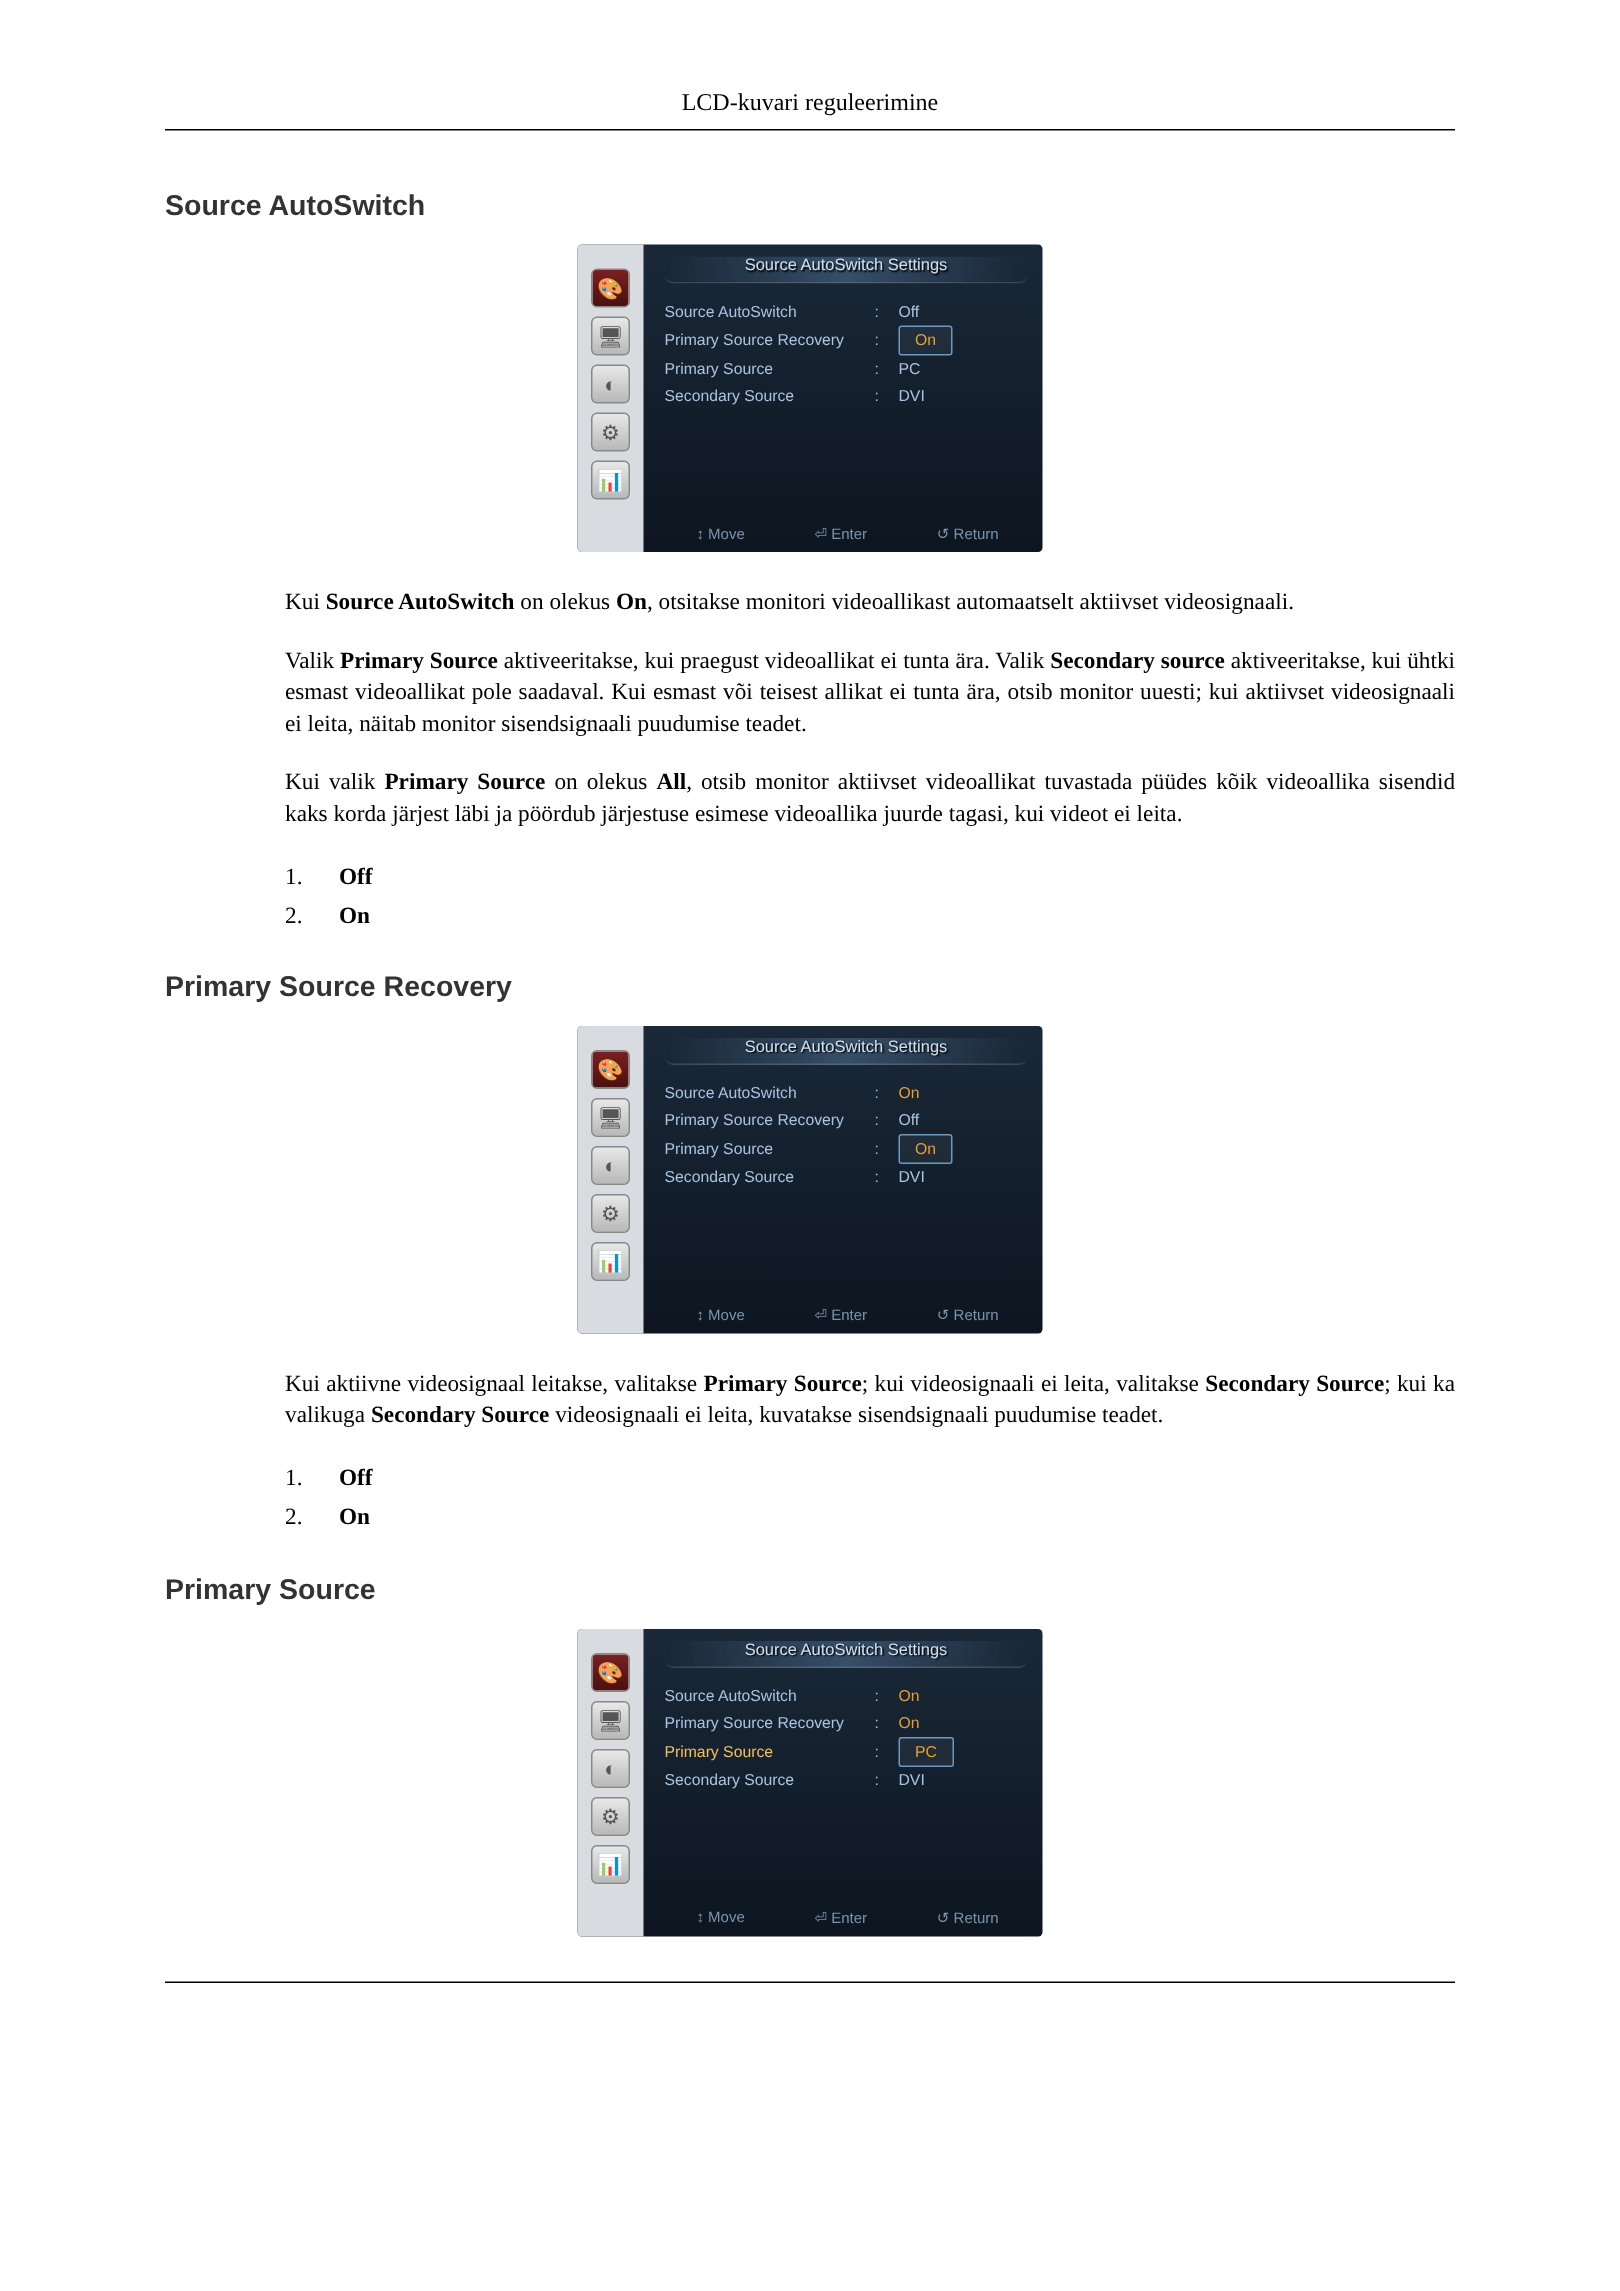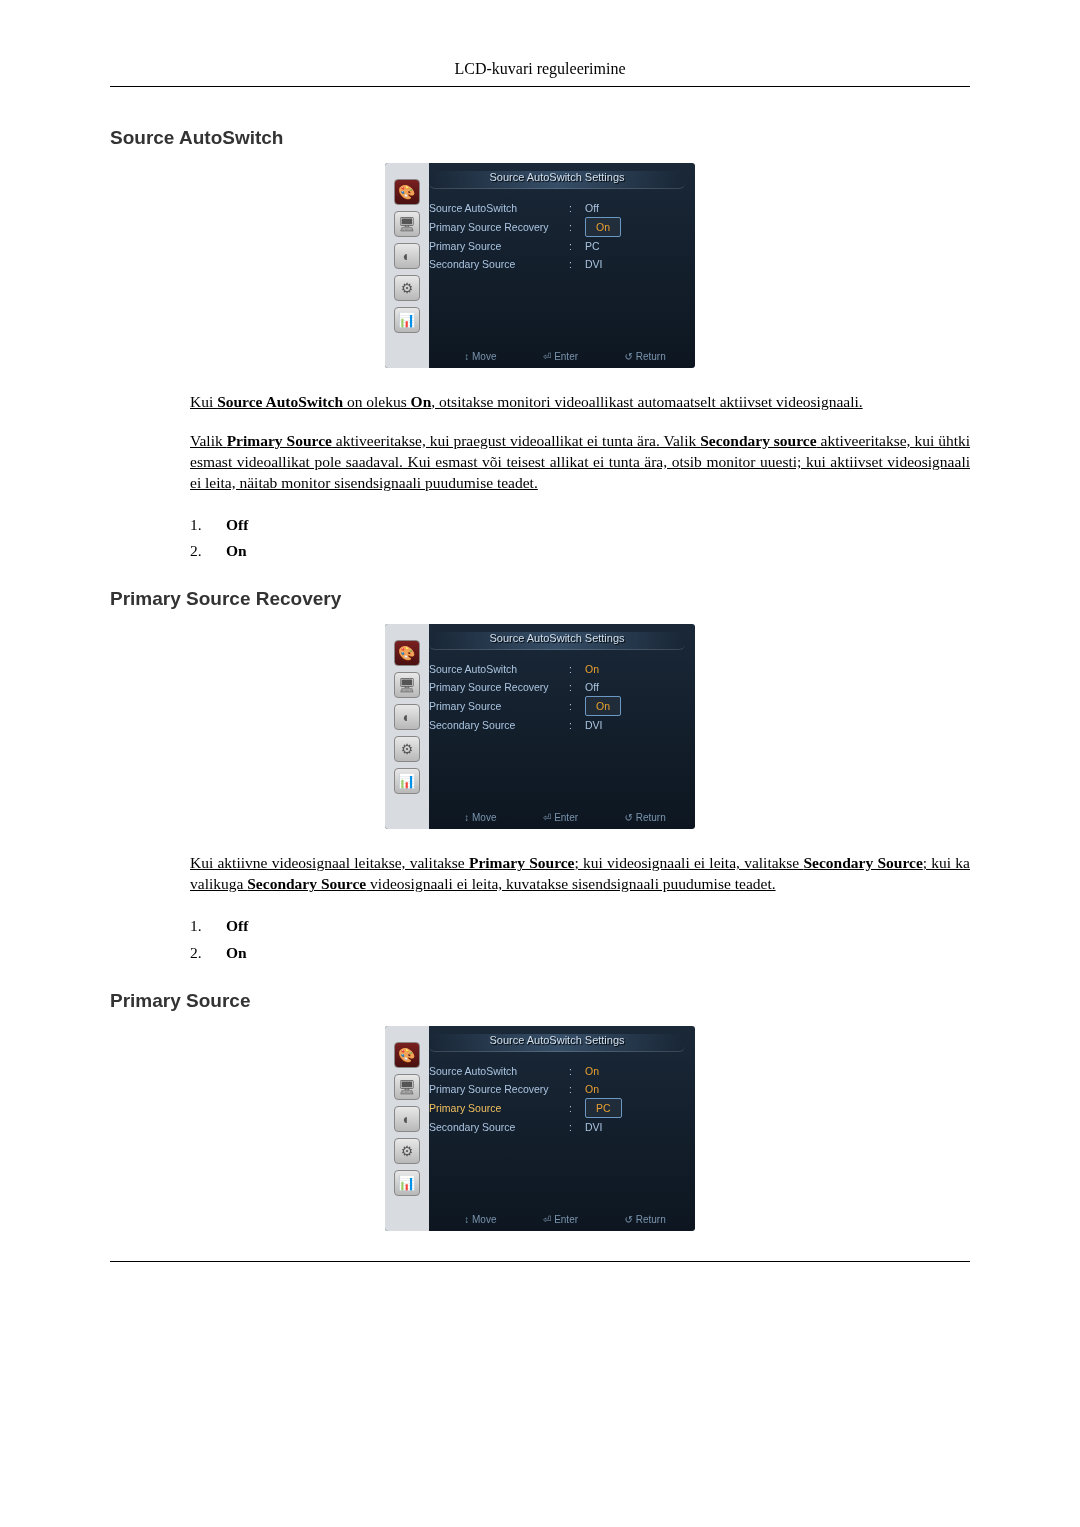--- a/index.html
+++ b/index.html
@@ -53,21 +53,21 @@
     display: flex;
     align-items: center;
     justify-content: center;
     font-size: 14px;
   }
   .osd-icon.red { background: linear-gradient(#7a2020,#4a1010); color:#f88; border:1px solid #888;}
   .osd-icon.grey { background: linear-gradient(#e8e8e8,#b8b8b8); color:#555; border:1px solid #888;}
   .osd-main {
     flex: 1;
     position: relative;
-    padding: 8px 10px 0 0;
+    padding: 8px 10px 0 14px;
   }
   .osd-title {
     text-align: center;
     font-size: 11px;
     color: #d0e0f0;
     text-shadow: 1px 1px 1px #000;
     border-bottom: 1px solid rgba(255,255,255,0.15);
     padding-bottom: 5px;
     margin-bottom: 10px;
     background: linear-gradient(to right, transparent, rgba(100,140,180,0.4), transparent);
@@ -102,21 +102,20 @@
     justify-content: space-around;
     font-size: 10px;
     color: #7a94ae;
   }
   .osd-footer span { display:flex; align-items:center; gap:3px;}
   .body-text {
     font-size: 15.5px;
     line-height: 1.35;
     text-align: justify;
     margin: 0 0 18px 80px;
-    text-decoration: underline;
   }
   .body-text .bold { font-weight: bold; }
   .num-list {
     margin: 0 0 24px 80px;
     font-size: 15.5px;
     line-height: 1.7;
   }
   .num-list .li { display:flex; gap:18px;}
   .num-list .marker { width: 18px;}
   .page-footer-line {
@@ -163,20 +162,21 @@
         </div>
       </div>
       <div class="osd-footer">
         <span>↕ Move</span>
         <span>⏎ Enter</span>
         <span>↺ Return</span>
       </div>
     </div>
     <p class="body-text">Kui <span class="bold">Source AutoSwitch</span> on olekus <span class="bold">On</span>, otsitakse monitori videoallikast automaatselt aktiivset video­signaali.</p>
     <p class="body-text">Valik <span class="bold">Primary Source</span> aktiveeritakse, kui praegust videoallikat ei tunta ära. Valik <span class="bold">Secondary source</span> aktiveeritakse, kui ühtki esmast videoallikat pole saadaval. Kui esmast või teisest allikat ei tunta ära, otsib monitor uuesti; kui aktiivset videosignaali ei leita, näitab monitor sisendsignaali puudumise teadet.</p>
+    <p class="body-text">Kui valik <span class="bold">Primary Source</span> on olekus <span class="bold">All</span>, otsib monitor aktiivset videoallikat tuvastada püüdes kõik videoallika sisendid kaks korda järjest läbi ja pöördub järjestuse esimese videoallika juurde tagasi, kui videot ei leita.</p>
     <div class="num-list">
       <div class="li">
         <span class="marker">1.</span>
         <span class="bold" style="font-weight: bold;">Off</span>
       </div>
       <div class="li">
         <span class="marker">2.</span>
         <span class="bold" style="font-weight: bold;">On</span>
       </div>
     </div>

